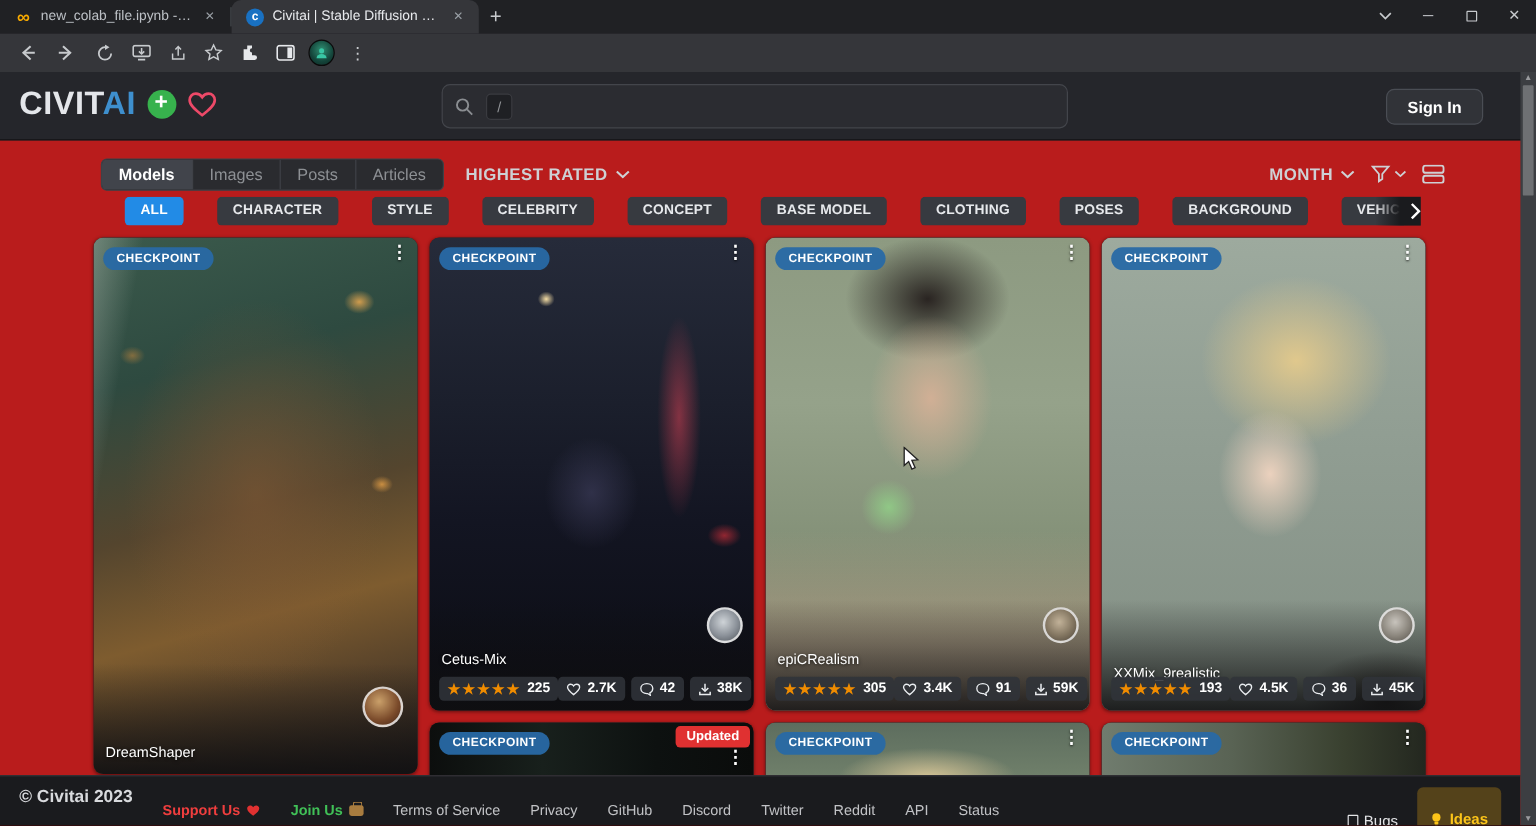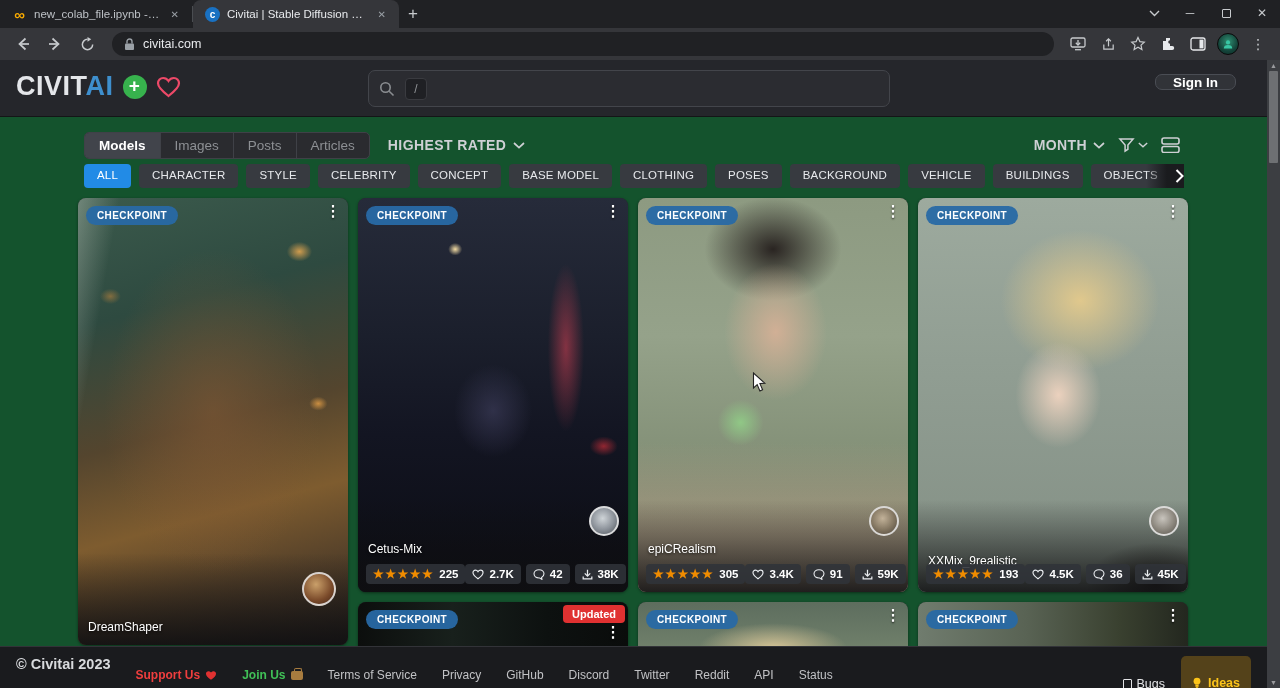--- a/index.html
+++ b/index.html
@@ -30,53 +30,53 @@
   .navbtn{width:26px;height:26px;display:flex;align-items:center;justify-content:center;flex:none;}
   .addr{flex:1;height:24px;background:#202124;border-radius:13px;display:flex;align-items:center;
     gap:8px;padding:0 12px;margin:0 6px;}
   .addr-url{color:#e8eaed;font-size:12.5px;}
   .tool-ic{width:24px;height:24px;display:flex;align-items:center;justify-content:center;flex:none;}
   .avatar-browser{width:22px;height:22px;border-radius:50%;background:radial-gradient(circle at 50% 38%,#2f8f72 0%,#14443a 60%,#0c2a24 100%);
     border:1px solid #0a0a0a;display:flex;align-items:center;justify-content:center;}
   .kebab-glyph{color:#c7cacd;font-size:14px;letter-spacing:0;line-height:1;}
 
   
-  .site{position:absolute;top:60px;left:0;right:0;bottom:0;background:#14532d;overflow:hidden;}
+  .site{position:absolute;top:60px;left:0;right:0;bottom:0;background:#b91c1c;overflow:hidden;}
   .site-header{position:absolute;top:0;left:0;right:0;height:57px;background:#25262b;
     border-bottom:1px solid #141517;}
   .logo{position:absolute;left:16px;top:13px;font-size:27px;font-weight:900;letter-spacing:.5px;
     color:#e4e6ea;display:flex;align-items:center;gap:9px;line-height:1;}
   .logo-ai{color:#3e8fce;}
   .plus-circle{width:24px;height:24px;border-radius:50%;background:#37b24d;color:#fff;
     display:flex;align-items:center;justify-content:center;font-size:19px;font-weight:700;line-height:1;padding-bottom:2px;}
   .search{position:absolute;left:368px;top:10px;width:522px;height:37px;background:#2b2c31;
     border:1px solid #43454b;border-radius:7px;display:flex;align-items:center;gap:10px;padding:0 10px;}
   .search-input{flex:1;background:transparent;border:none;outline:none;color:#c1c2c5;font-size:13.5px;
     font-family:"Liberation Sans",sans-serif;}
   .search-input::placeholder{color:#5c5f66;}
   .kbd{width:22px;height:22px;background:#1f2024;border:1px solid #3a3b40;border-radius:4px;
     color:#909296;font-size:12px;display:flex;align-items:center;justify-content:center;}
-  .signin{position:absolute;right:44px;top:14px;height:16px;padding:0 17px;background:#313338;
+  .signin{position:absolute;right:44px;top:14px;height:30px;padding:0 17px;background:#313338;
     border:1px solid #4a4d54;border-radius:7px;color:#fff;font-size:13.5px;font-weight:700;
     display:flex;align-items:center;}
 
-  .nav-row{position:absolute;top:70px;left:84px;right:100px;height:30px;display:flex;align-items:center;justify-content:flex-end;}
+  .nav-row{position:absolute;top:70px;left:84px;right:76px;height:30px;display:flex;align-items:center;justify-content:flex-end;}
   .seg{display:flex;background:#2a2b2f;border:1px solid #3f4147;border-radius:5px;overflow:hidden;}
   .seg-item{padding:5px 14px;font-size:13.5px;color:#8d9094;border-left:1px solid #3f4147;}
   .seg-item:first-child{border-left:none;}
   .seg-item.active{background:#41444b;color:#fff;font-weight:700;}
   .sort{margin-left:18px;display:flex;align-items:center;gap:7px;color:#ced0d4;
     font-size:14px;font-weight:700;letter-spacing:.4px;}
   .nav-right{margin-left:auto;display:flex;align-items:center;gap:13px;color:#ced0d4;}
   .period{display:flex;align-items:center;gap:6px;font-size:14px;font-weight:700;letter-spacing:.4px;}
   .filter{display:flex;align-items:center;gap:3px;}
 
   .pills{position:absolute;top:104px;left:84px;width:1086px;height:24px;display:flex;gap:8px;overflow:hidden;}
-  .pill{background:#373a40;color:#e7e9ec;font-size:11.5px;font-weight:400;padding:5px 13px;
-    border-radius:4px;white-space:nowrap;letter-spacing:.2px;line-height:1.2;}
+  .pill{background:#373a40;color:#e7e9ec;font-size:11.5px;font-weight:700;padding:5px 13px;
+    border-radius:4px;white-space:nowrap;letter-spacing:.2px;line-height:1.2;margin-left:20px;}
   .pill.active{background:#228be6;color:#fff;}
   .pills-more{position:absolute;top:104px;left:1146px;width:38px;height:24px;
     background:linear-gradient(90deg,rgba(26,27,30,0),#1a1b1e 55%);
     display:flex;align-items:center;justify-content:flex-end;}
 
   
   .card{position:absolute;width:270px;border-radius:8px;overflow:hidden;background:#26272b;
     box-shadow:0 1px 3px rgba(0,0,0,.45);}
   .card-img{position:absolute;inset:0;}
   .img0{background:
@@ -200,27 +200,20 @@
           <path d="M5.5 2.5 L11.5 8 L5.5 13.5" fill="none" stroke="#c7cacd" stroke-width="1.7"></path>
           <line x1="2" y1="8" x2="11.5" y2="8" stroke="#c7cacd" stroke-width="1.7"></line>
         </svg>
     </span>
     <span class="navbtn">
       <svg width="15" height="15" viewBox="0 0 16 16">
           <path d="M13.5 8 A5.5 5.5 0 1 1 8 2.5" fill="none" stroke="#c7cacd" stroke-width="1.6"></path>
           <polygon points="8,0 12,2.5 8,5" fill="#c7cacd"></polygon>
         </svg>
     </span>
-    <div class="addr">
-      <svg width="11" height="13" viewBox="0 0 11 13">
-          <rect x="1" y="5.5" width="9" height="6.5" rx="1" fill="#9aa0a6"></rect>
-          <path d="M3 5.5 V3.5 A2.5 2.5 0 0 1 8 3.5 V5.5" fill="none" stroke="#9aa0a6" stroke-width="1.4"></path>
-        </svg>
-      <span class="addr-url">civitai.com</span>
-    </div>
     <span class="tool-ic">
       <svg width="16" height="14" viewBox="0 0 16 14">
           <rect x="1" y="1" width="14" height="9" rx="1.5" fill="none" stroke="#c7cacd" stroke-width="1.3"></rect>
           <line x1="8" y1="3" x2="8" y2="7.5" stroke="#c7cacd" stroke-width="1.3"></line>
           <polyline points="5.8,5.8 8,8 10.2,5.8" fill="none" stroke="#c7cacd" stroke-width="1.3"></polyline>
           <line x1="5" y1="12.7" x2="11" y2="12.7" stroke="#c7cacd" stroke-width="1.3"></line>
         </svg>
     </span>
     <span class="tool-ic">
       <svg width="15" height="15" viewBox="0 0 16 16">

